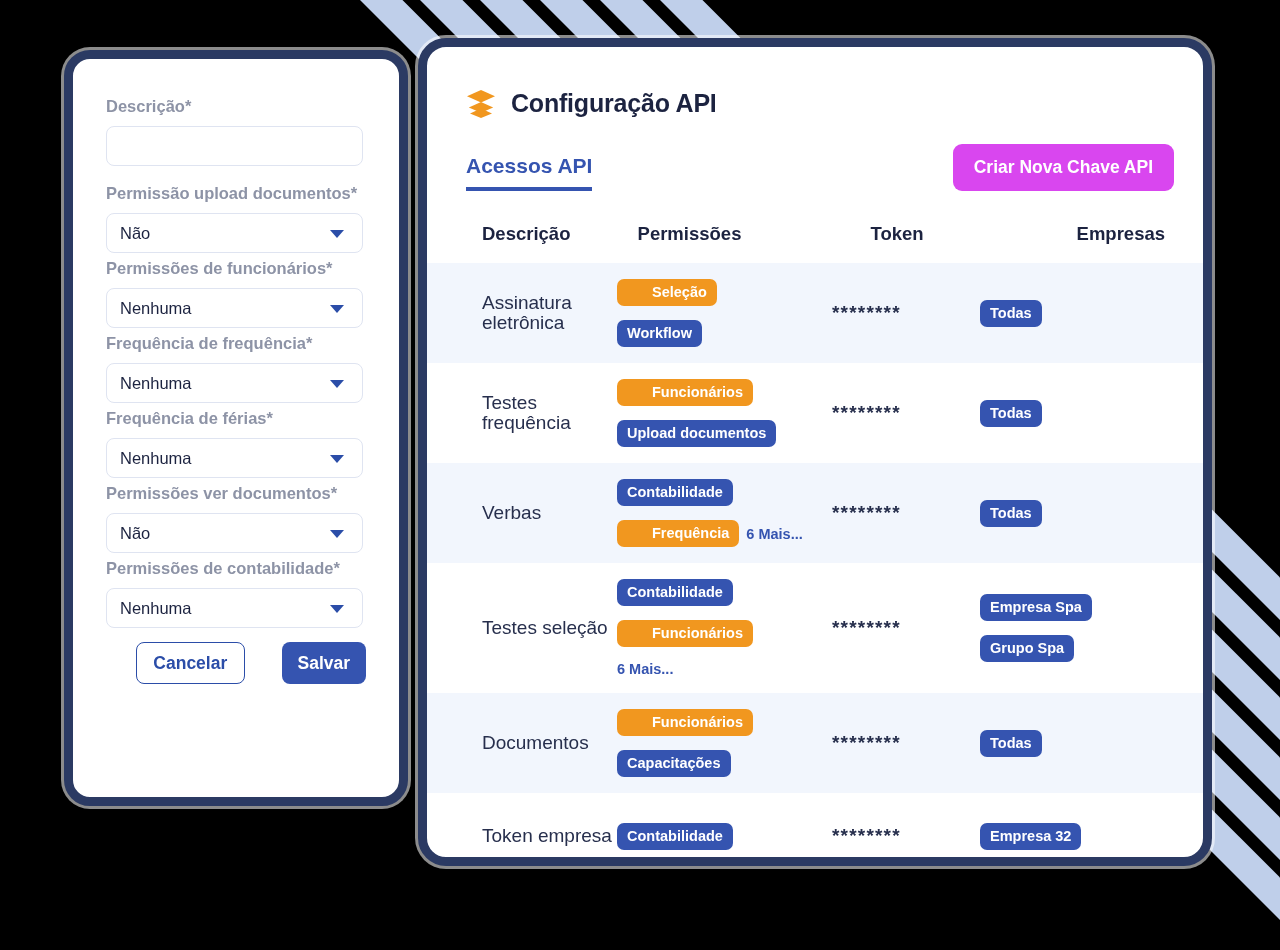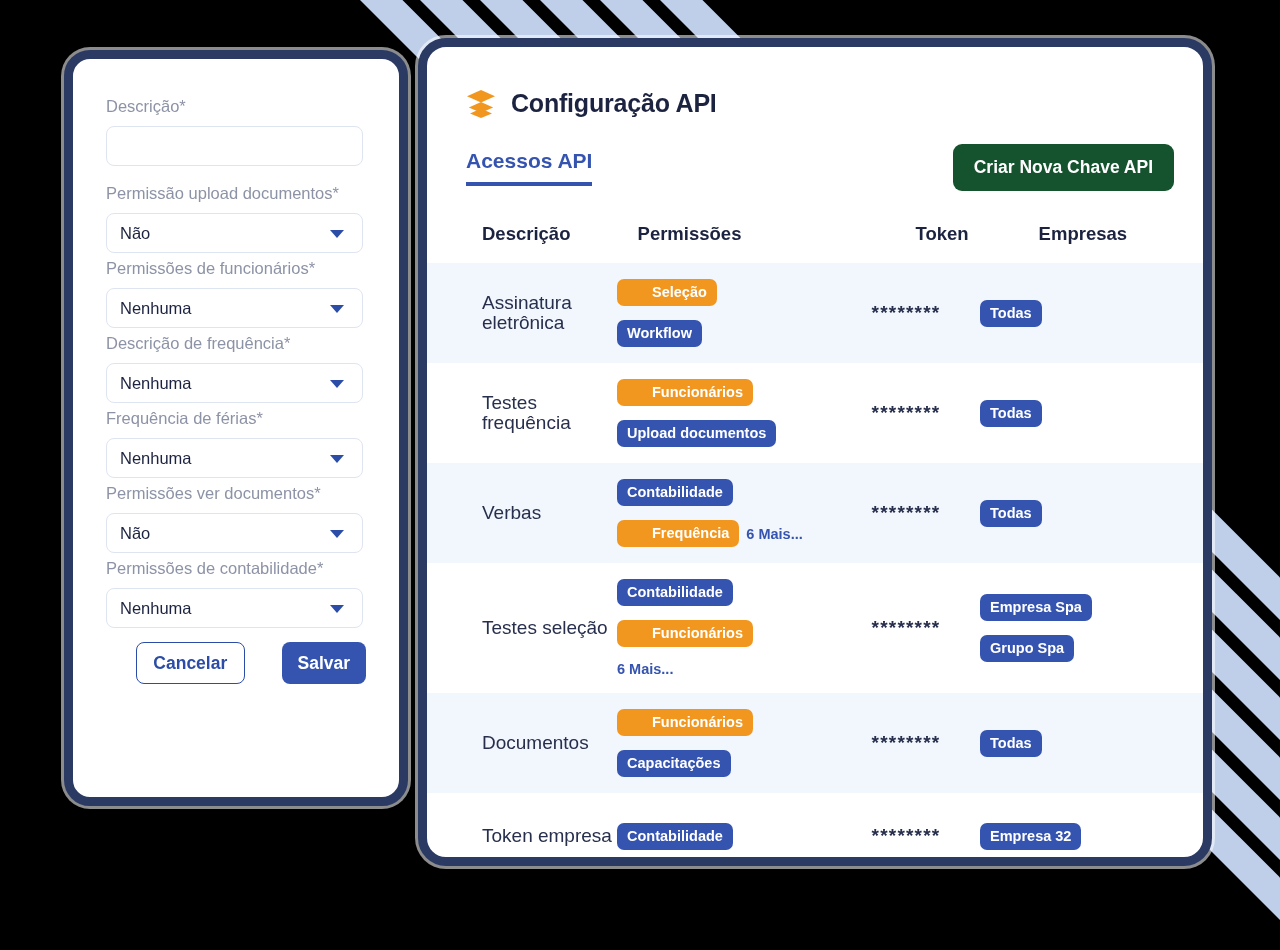--- a/index.html
+++ b/index.html
@@ -52,21 +52,21 @@
   #form-inner {
     position: absolute;
     left: 0; top: 0; right: 0; bottom: 0;
     padding: 36px 33px 0 33px;
   }
   .f-label {
     font-size: 16.5px;
     color: #8d93a6;
     line-height: 23px;
     margin-bottom: 8px;
-    font-weight: 400;
+    font-weight: 700;
   }
   .f-input {
     width: 257px;
     height: 40px;
     border: 1.5px solid #dfe4f1;
     border-radius: 8px;
     background: #ffffff;
     margin-bottom: 16px;
   }
   .f-select {
@@ -148,34 +148,34 @@
   #api-title {
     font-size: 25px;
     font-weight: bold;
     color: #1c2340;
     letter-spacing: -0.2px;
   }
 
   
   #tab-row {
     display: flex;
-    align-items: center;
+    align-items: flex-end;
     justify-content: space-between;
     padding: 26px 29px 0 39px;
   }
   #tab-acessos {
     font-size: 21px;
     font-weight: bold;
     color: #3554b0;
     padding-bottom: 9px;
     border-bottom: 4px solid #3554b0;
     cursor: pointer;
   }
   #create-key-btn {
-    background: #14532d;
+    background: #d946ef;
     color: #ffffff;
     font-size: 17.5px;
     font-weight: bold;
     font-family: "Liberation Sans", sans-serif;
     border: none;
     border-radius: 9px;
     padding: 13px 21px;
     cursor: pointer;
   }
 
@@ -185,22 +185,22 @@
     width: 100%;
   }
   .trow {
     display: flex;
     align-items: center;
     width: 100%;
   }
   .trow.shaded { background: #f2f6fd; }
   .c-desc  { width: 190px; padding-left: 55px; }
   .c-perm  { width: 215px; }
-  .c-token { width: 148px; text-align: center; }
-  .c-emp   { width: 170px; }
+  .c-token { width: 148px; }
+  .c-emp   { width: 170px; text-align: center; }
 
   #table-head {
     padding-bottom: 18px;
     gap: 25px;
   }
   #table-head .th {
     font-size: 18.5px;
     font-weight: bold;
     color: #1c2340;
   }
@@ -271,21 +271,21 @@
 
       <div class="f-group">
         <div class="f-label">Permissões de funcionários*</div>
         <div class="f-select">
           <span>Nenhuma</span>
           <span class="caret"></span>
         </div>
       </div>
 
       <div class="f-group">
-        <div class="f-label">Descrição de frequência*</div>
+        <div class="f-label">Frequência de frequência*</div>
         <div class="f-select">
           <span>Nenhuma</span>
           <span class="caret"></span>
         </div>
       </div>
 
       <div class="f-group">
         <div class="f-label">Frequência de férias*</div>
         <div class="f-select">
           <span>Nenhuma</span>

